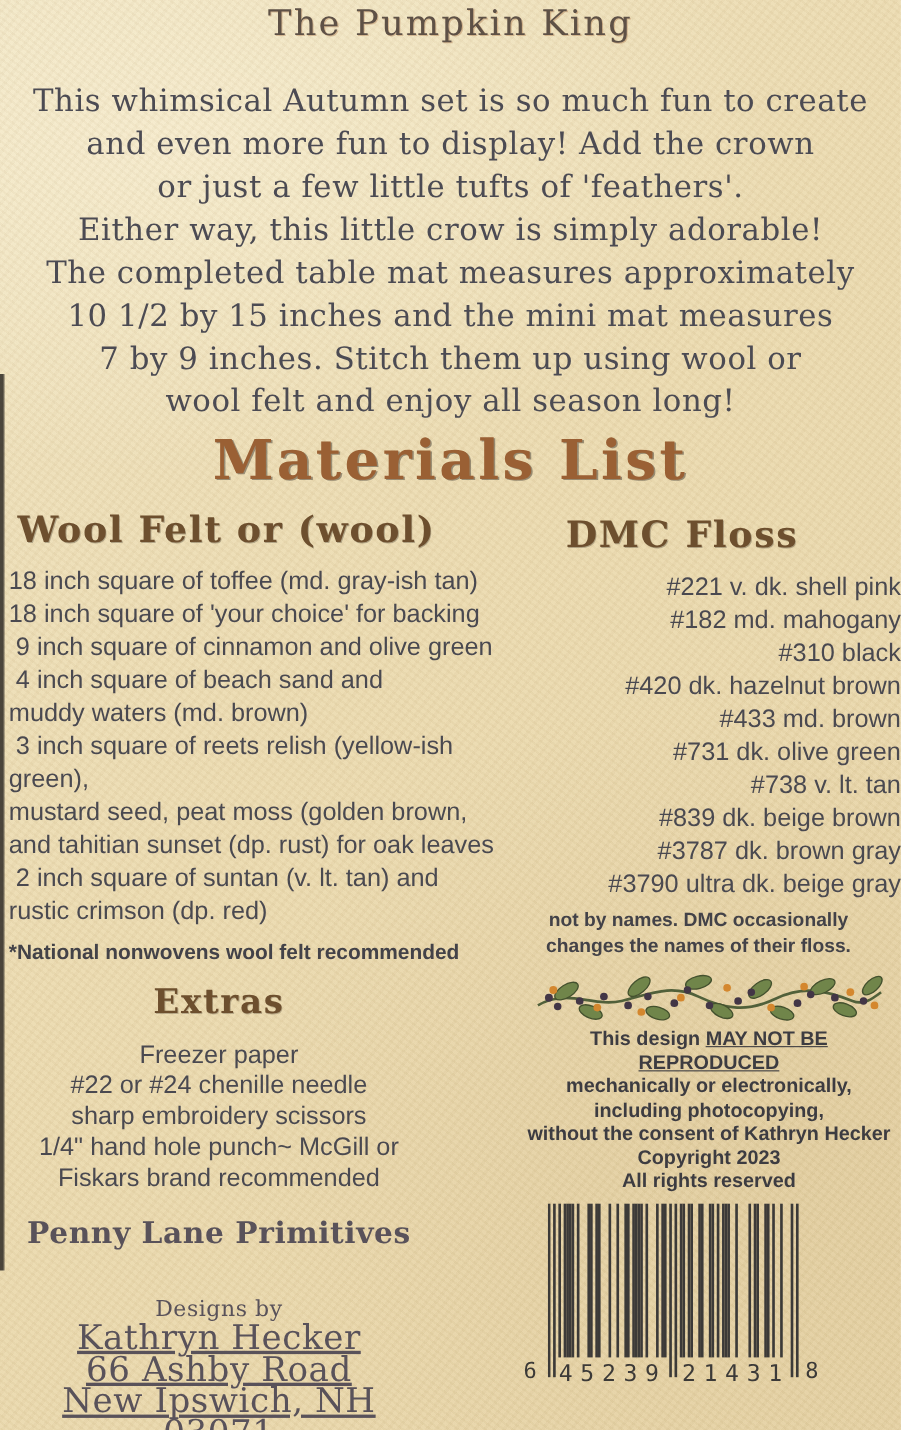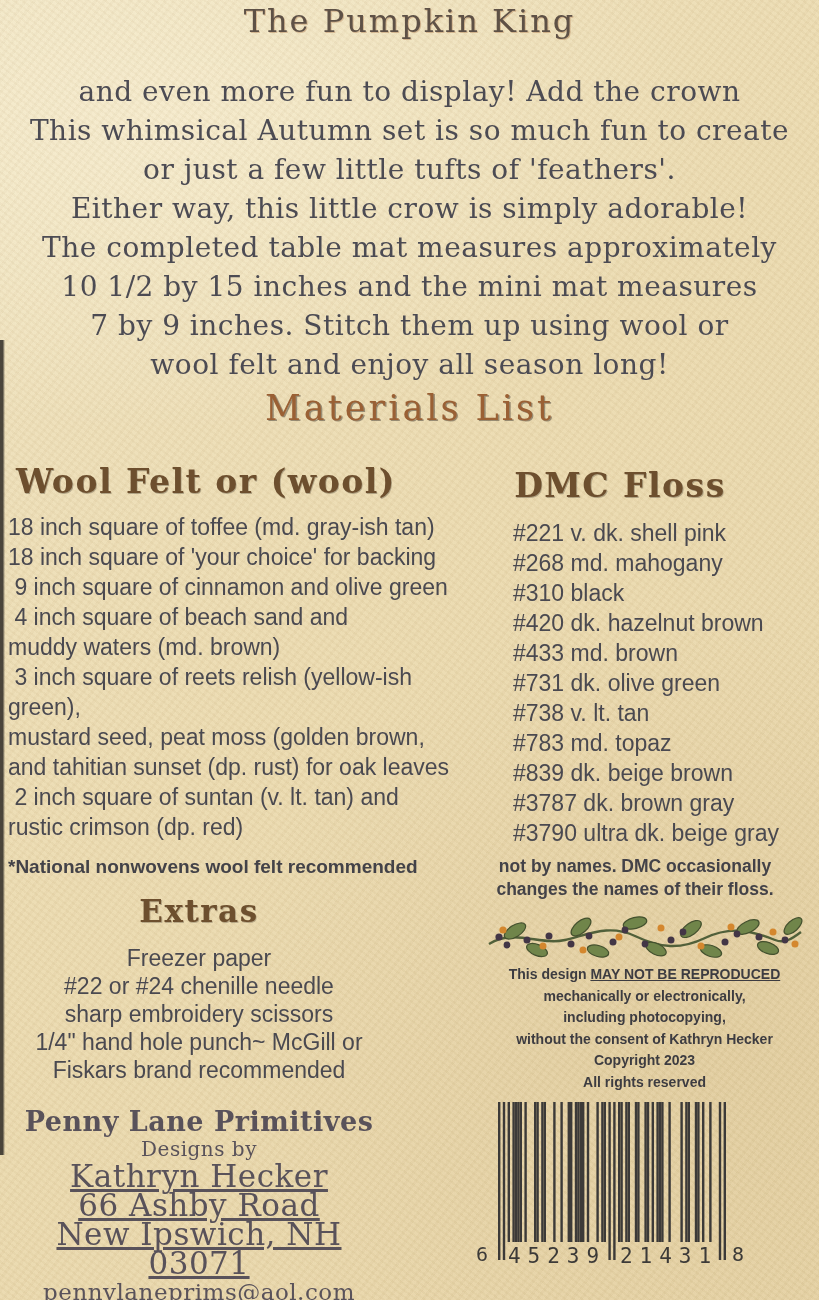--- a/index.html
+++ b/index.html
@@ -32,67 +32,67 @@
     color:#5e5146;text-shadow:1px 1px 0 rgba(160,100,55,0.35);
     margin:0;
   }
   .intro{
     position:absolute;top:72px;left:0;width:100%;
     text-align:center;font-size:28px;line-height:39px;
     color:#4c4b53;letter-spacing:.5px;
   }
   .materials{
     position:absolute;top:388px;left:0;width:100%;
-    text-align:center;font-size:35px;font-weight:normal;letter-spacing:3px;
+    text-align:center;font-size:50px;font-weight:bold;letter-spacing:3px;
     color:#9a6034;text-shadow:1.4px 1.4px 0 rgba(70,62,52,0.5);
     margin:0;
   }
   .col-left{position:absolute;left:8px;top:462px;width:462px;}
   .col-right{position:absolute;left:470px;top:466px;width:349px;}
   .sec-head{
     font-size:33px;font-weight:bold;letter-spacing:1.5px;
     color:#6d4f2e;text-shadow:.8px .8px 0 rgba(70,60,45,0.35);
     margin:0 0 0 8px;
   }
   .col-right .sec-head{width:300px;text-align:center;margin:0;}
   .plain-list{margin-top:11px;font-size:23px;line-height:30px;color:#4a4950;}
-  .col-right .plain-list{margin-left:43px;margin-top:13px;}
+  .col-right .plain-list{margin-left:43px;margin-top:13px;text-align:right;}
   .footnote{font-size:19px;font-weight:bold;color:#434248;margin-top:14px;}
   .floss-note{width:330px;text-align:center;font-size:17.5px;font-weight:bold;color:#434248;line-height:23px;margin-top:7px;}
   .extras-block{width:382px;text-align:center;margin-top:13px;}
   .extras-head{font-size:31px;font-weight:bold;letter-spacing:1.5px;color:#6d4f2e;text-shadow:.8px .8px 0 rgba(70,60,45,0.3);margin:15px;}
   .extras-list{margin-top:11px;font-size:23px;line-height:28px;color:#4a4950;}
   .company{width:382px;text-align:center;margin-top:22px;color:#59525a;letter-spacing:.5px;}
   .company-name{font-size:27px;line-height:31px;font-weight:bold;}
-  .company-sub{font-size:20px;line-height:25px;}
+  .company-sub{font-size:20px;line-height:25px;margin-top:40px;}
   .company-line{font-size:31px;line-height:29px;text-decoration:underline;}
   .company-contact{font-size:23px;line-height:29px;}
   .vine{display:block;margin:9px auto 0 auto;}
-  .copyright{width:349px;text-align:center;font-size:14px;font-weight:bold;line-height:21.5px;color:#3d3c41;margin-top:2px;}
+  .copyright{width:349px;text-align:center;font-size:18px;font-weight:bold;line-height:21.5px;color:#3d3c41;margin-top:2px;}
   .underl{text-decoration:underline;}
   .barcode-wrap{position:relative;height:182px;margin-top:5px;}
   .bc-svg{position:absolute;left:28px;top:4px;}
   .bc-digit{position:absolute;font-family:"DejaVu Sans Mono", monospace;font-size:20px;color:#3c3a38;}
   .bc-d-left{left:6px;bottom:14px;}
   .bc-d-right{left:262px;bottom:14px;}
   .bc-group{position:absolute;bottom:12px;width:102px;text-align:center;font-family:"DejaVu Sans Mono", monospace;font-size:21px;letter-spacing:7px;color:#3c3a38;}
   .bc-g1{left:36px;}
   .bc-g2{left:148px;}
 </style>
 </head>
 <body>
 
 <div class="page">
   <div class="edge-shadow"></div>
 
   <h1 class="title fancy">The Pumpkin King</h1>
 
   <div class="intro fancy">
+    <div>This whimsical Autumn set is so much fun to create</div>
     <div>and even more fun to display!  Add the crown</div>
-    <div>This whimsical Autumn set is so much fun to create</div>
     <div>or just a few little tufts of 'feathers'.</div>
     <div>Either way, this little crow is simply adorable!</div>
     <div>The completed table mat measures approximately</div>
     <div>10 1/2 by 15 inches and  the mini mat measures</div>
     <div>7 by 9 inches.  Stitch them up using wool or</div>
     <div>wool felt and enjoy all season long!</div>
   </div>
 
   <h2 class="materials fancy">Materials List</h2>
 
@@ -131,27 +131,26 @@
       <div class="company-line">New Ipswich, NH 03071</div>
       <div class="company-contact">pennylaneprims@aol.com</div>
       <div class="company-contact">www.pennylaneprimitives.com</div>
     </div>
   </div>
 
   <div class="col-right">
     <h3 class="sec-head fancy">DMC Floss</h3>
     <div class="plain-list">
       <div>#221 v. dk. shell pink</div>
-      <div>#268 md. mahogany</div>
+      <div>#182 md. mahogany</div>
       <div>#310 black</div>
       <div>#420 dk. hazelnut brown</div>
       <div>#433 md. brown</div>
       <div>#731 dk. olive green</div>
       <div>#738 v. lt. tan</div>
-      <div>#783 md. topaz</div>
       <div>#839 dk. beige brown</div>
       <div>#3787 dk. brown gray</div>
       <div>#3790 ultra dk. beige gray</div>
     </div>
     <div class="floss-note">
       <div>not by names.  DMC occasionally</div>
       <div>changes the names of their floss.</div>
     </div>
 
     <svg class="vine" width="320" height="52" viewBox="0 0 320 52">

